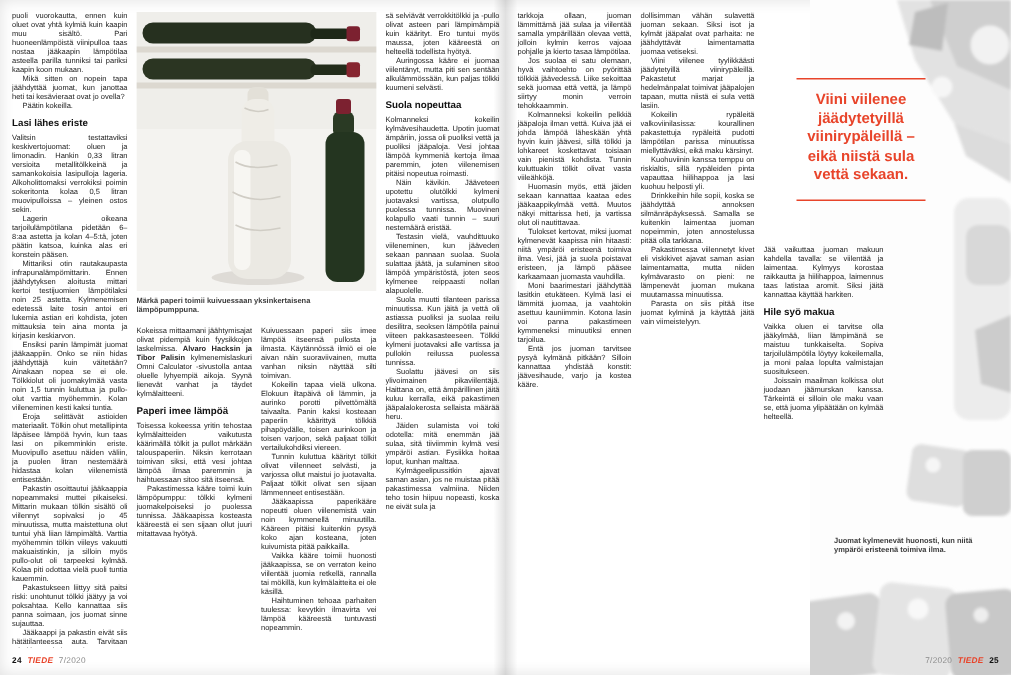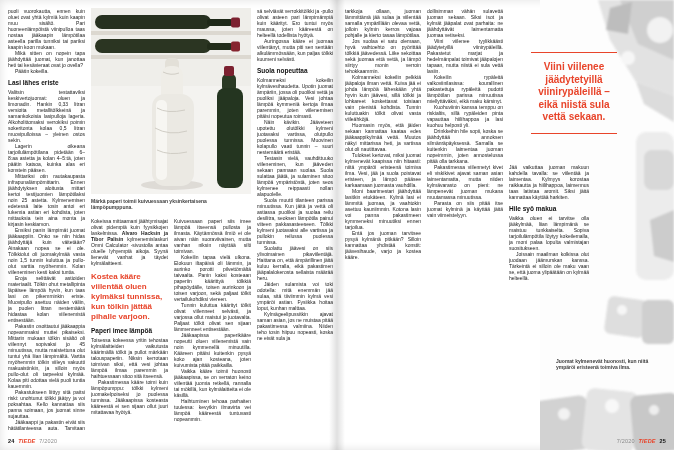--- a/index.html
+++ b/index.html
@@ -79,21 +79,20 @@
         <rect x="65" y="92" width="11" height="80" rx="5" fill="#f7f6f2"></rect>
         <path d="M66,100 q10,6 28,2 M64,120 q14,8 32,3 M66,142 q12,6 30,2 M72,64 q8,4 16,1" stroke="#d0cdc5" stroke-width="1" fill="none"></path>
       </g>
     </svg>
   </div>
 
   <div class="caption" style="left:91px;top:198px;width:150px;">Märkä paperi toimii kuivuessaan yksinkertaisena lämpöpumppuna.</div>
 
   <div class="col" style="left:91px;top:218px;width:77px;height:212px;">
       <p class="para"><span>Kokeissa mittaamani jäähtymisajat olivat pidempiä kuin fyysikkojen laskelmissa. </span><span style="font-weight: bold;">Alvaro Hacksin ja Tibor Palisin</span><span> kylmenemislaskuri Omni Calculator -sivustolla antaa oluelle lyhyempiä aikoja. Syynä lienevät vanhat ja täydet kylmälaitteeni.</span></p>
-      <div class="pullquote">Kostea kääre viilentää oluen kylmäksi tunnissa, kun tölkin jättää pihalle varjoon.</div>
       <h3 class="subhead">Paperi imee lämpöä</h3>
       <p class="para">Toisessa kokeessa yritin tehostaa kylmälaitteiden vaikutusta käärimällä tölkit ja pullot märkään talouspaperiin. Niksin kerrotaan toimivan siksi, että vesi johtaa lämpöä ilmaa paremmin ja haihtuessaan sitoo sitä itseensä.</p>
       <p class="para">Pakastimessa kääre toimi kuin lämpöpumppu: tölkki kylmeni juomakelpoiseksi jo puolessa tunnissa. Jääkaapissa kosteasta kääreestä ei sen sijaan ollut juuri mitattavaa hyötyä.</p>
     </div>
 
   <div class="col" style="left:174px;top:218px;width:77px;height:212px;">
       <p class="para">Kuivuessaan paperi siis imee lämpöä itseensä pullosta ja ilmasta. Käytännössä ilmiö ei ole aivan näin suoraviivainen, mutta vanhan niksin näyttää silti toimivan.</p>
       <p class="para">Kokeilin tapaa vielä ulkona. Elokuun iltapäivä oli lämmin, ja aurinko porotti pilvettömältä taivaalta. Panin kaksi kosteaan paperiin käärittyä tölkkiä pihapöydälle, toisen aurinkoon ja toisen varjoon, sekä paljaat tölkit vertailukohdiksi viereen.</p>
       <p class="para">Tunnin kuluttua käärityt tölkit olivat viilenneet selvästi, ja varjossa ollut maistui jo juotavalta. Paljaat tölkit olivat sen sijaan lämmenneet entisestään.</p>
       <p class="para">Jääkaapissa paperikääre nopeutti oluen viilenemistä vain noin kymmenellä minuutilla. Kääreen pitäisi kuitenkin pysyä koko ajan kosteana, joten kuivumista pitää paikkailla.</p>

